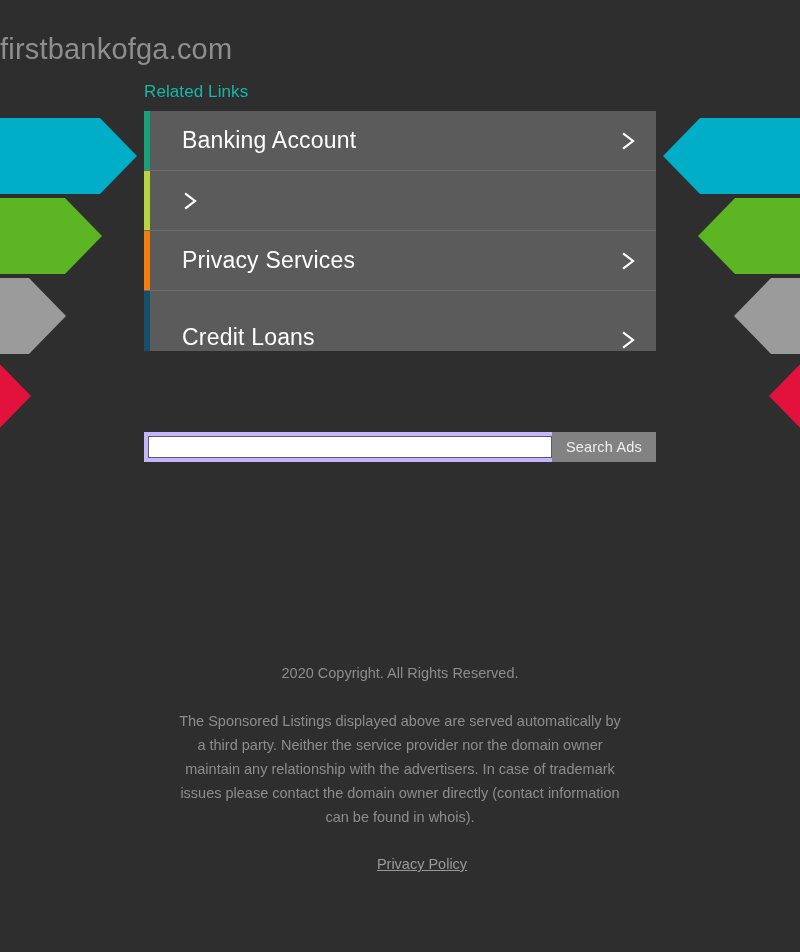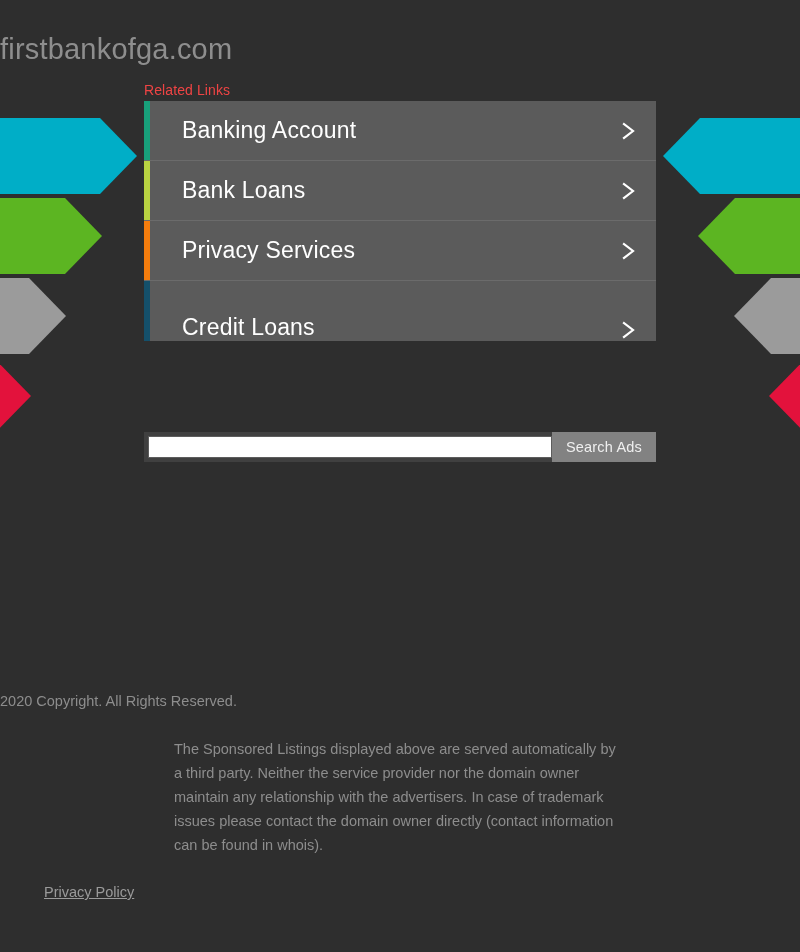--- a/index.html
+++ b/index.html
@@ -38,23 +38,23 @@
   }
 
   
   .links-wrap {
     position: absolute;
     left: 144px;
     top: 82px;
     width: 512px;
   }
   .related-label {
-    font-size: 14px;
-    color: #ef4444;
-    padding-bottom: 3px;
+    font-size: 17px;
+    color: #14b8a6;
+    padding-bottom: 9px;
     letter-spacing: .1px;
   }
   .links-list {
     width: 512px;
     background: #5b5b5b;
     position: relative;
   }
   .link-row {
     position: relative;
     height: 60px;
@@ -90,21 +90,21 @@
     display: block;
   }
 
   
   .search-bar {
     position: absolute;
     left: 144px;
     top: 432px;
     width: 512px;
     height: 30px;
-    background: #404040;
+    background: #c4b5fd;
     display: flex;
     align-items: center;
     box-sizing: border-box;
   }
   .search-input {
     width: 404px;
     height: 22px;
     margin-left: 4px;
     box-sizing: border-box;
     border: 1px solid #5d5d5d;
@@ -127,21 +127,21 @@
     cursor: pointer;
     padding: 0;
   }
 
   
   .footer {
     position: absolute;
     left: 0;
     top: 663px;
     width: 800px;
-    margin-top: 28px;
+    text-align: center;
   }
   .copyright {
     color: #8d8d8d;
     font-size: 14.5px;
     line-height: 20px;
   }
   .disclaimer {
     margin: 0 auto;
     margin-top: 26px;
     width: 452px;
@@ -185,21 +185,20 @@
     <div class="link-row">
       <span class="accent" style="background:#18a07a"></span>
       <span class="link-label">Banking Account</span>
       <svg class="chev" viewBox="0 0 18 22">
         <polyline points="4,4 13,11 4,18" fill="none" stroke="#ffffff" stroke-width="2.2" stroke-linecap="square" stroke-linejoin="miter"></polyline>
       </svg>
     </div>
 
     <div class="link-row">
       <span class="accent" style="background:#b9d341"></span>
-      <span class="link-label">Bank Loans</span>
       <svg class="chev" viewBox="0 0 18 22">
         <polyline points="4,4 13,11 4,18" fill="none" stroke="#ffffff" stroke-width="2.2" stroke-linecap="square" stroke-linejoin="miter"></polyline>
       </svg>
     </div>
 
 
     <div class="link-row">
       <span class="accent" style="background:#f57d0d"></span>
       <span class="link-label">Privacy Services</span>
       <svg class="chev" viewBox="0 0 18 22">

